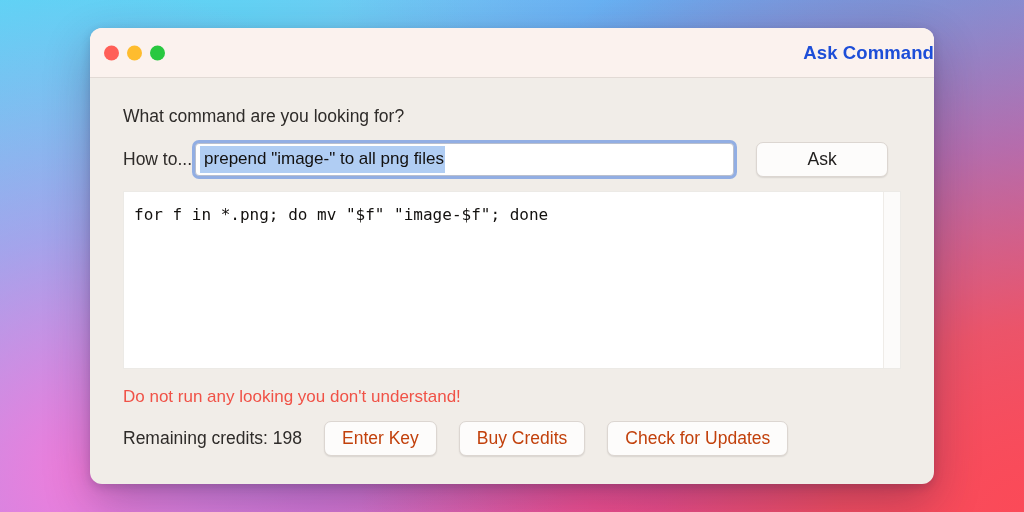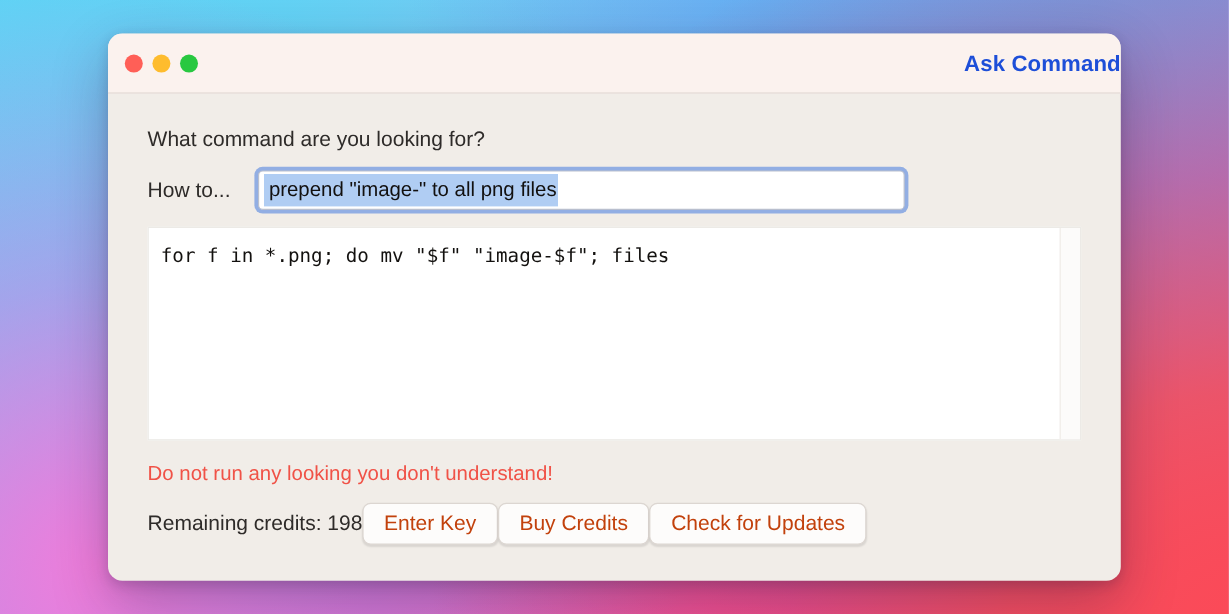--- a/index.html
+++ b/index.html
@@ -93,21 +93,21 @@
   #ask-row {
     display: flex;
     align-items: center;
     gap: 0;
     margin-bottom: 14px;
   }
   #howto-label {
     font-size: 17.5px;
     color: #2e2b29;
     white-space: nowrap;
-    margin-right: 23px;
+    margin-right: 3px;
   }
   #query-field {
     position: relative;
     flex: 1 1 auto;
     max-width: 537px;
     height: 31px;
     background: #ffffff;
     border-radius: 4px;
     box-shadow: 0 0 0 3px rgba(110,150,225,0.72);
     border: 1px solid #b9bfce;
@@ -171,21 +171,21 @@
     margin-top: 18px;
     font-size: 17px;
     color: #f05247;
     margin-bottom: 14px;
   }
 
   
   #footer {
     display: flex;
     align-items: center;
-    gap: 0;
+    gap: 22px;
   }
   #credits {
     font-size: 17.5px;
     color: #2e2b29;
     white-space: nowrap;
   }
   .footer-btn {
     height: 33px;
     border-radius: 7px;
     background: #fdfcfb;
@@ -220,24 +220,25 @@
 
   <div id="content">
 
     <div id="prompt-label">What command are you looking for?</div>
 
     <div id="ask-row">
       <span id="howto-label">How to...</span>
       <div id="query-field">
         <span id="query-text" placeholder="">prepend "image-" to all png files</span>
       </div>
+      <div id="ask-button">Ask</div>
     </div>
 
     <div id="output-wrap">
-      <div id="output-text">for f in *.png; do mv "$f" "image-$f"; files</div>
+      <div id="output-text">for f in *.png; do mv "$f" "image-$f"; done</div>
       <div id="output-scrollbar"></div>
     </div>
 
     <div id="warning">Do not run any looking you don't understand!</div>
 
     <div id="footer">
       <span id="credits">Remaining credits: 198</span>
       <div class="footer-btn">Enter Key</div>
       <div class="footer-btn">Buy Credits</div>
       <div class="footer-btn">Check for Updates</div>

